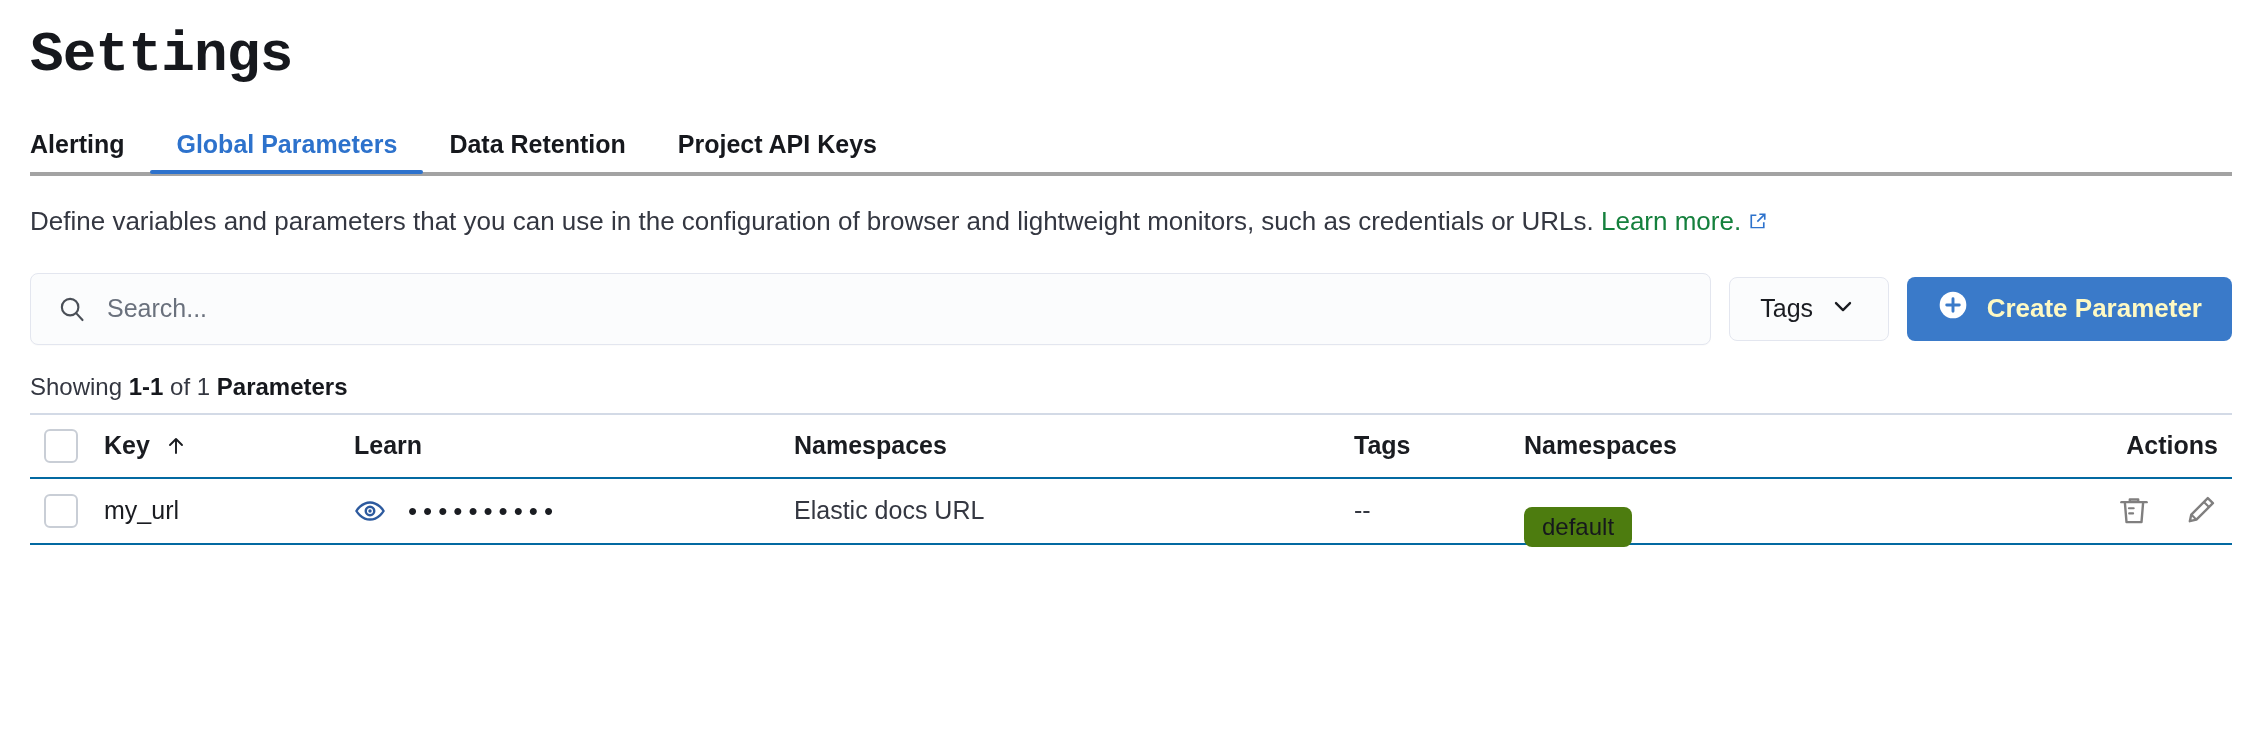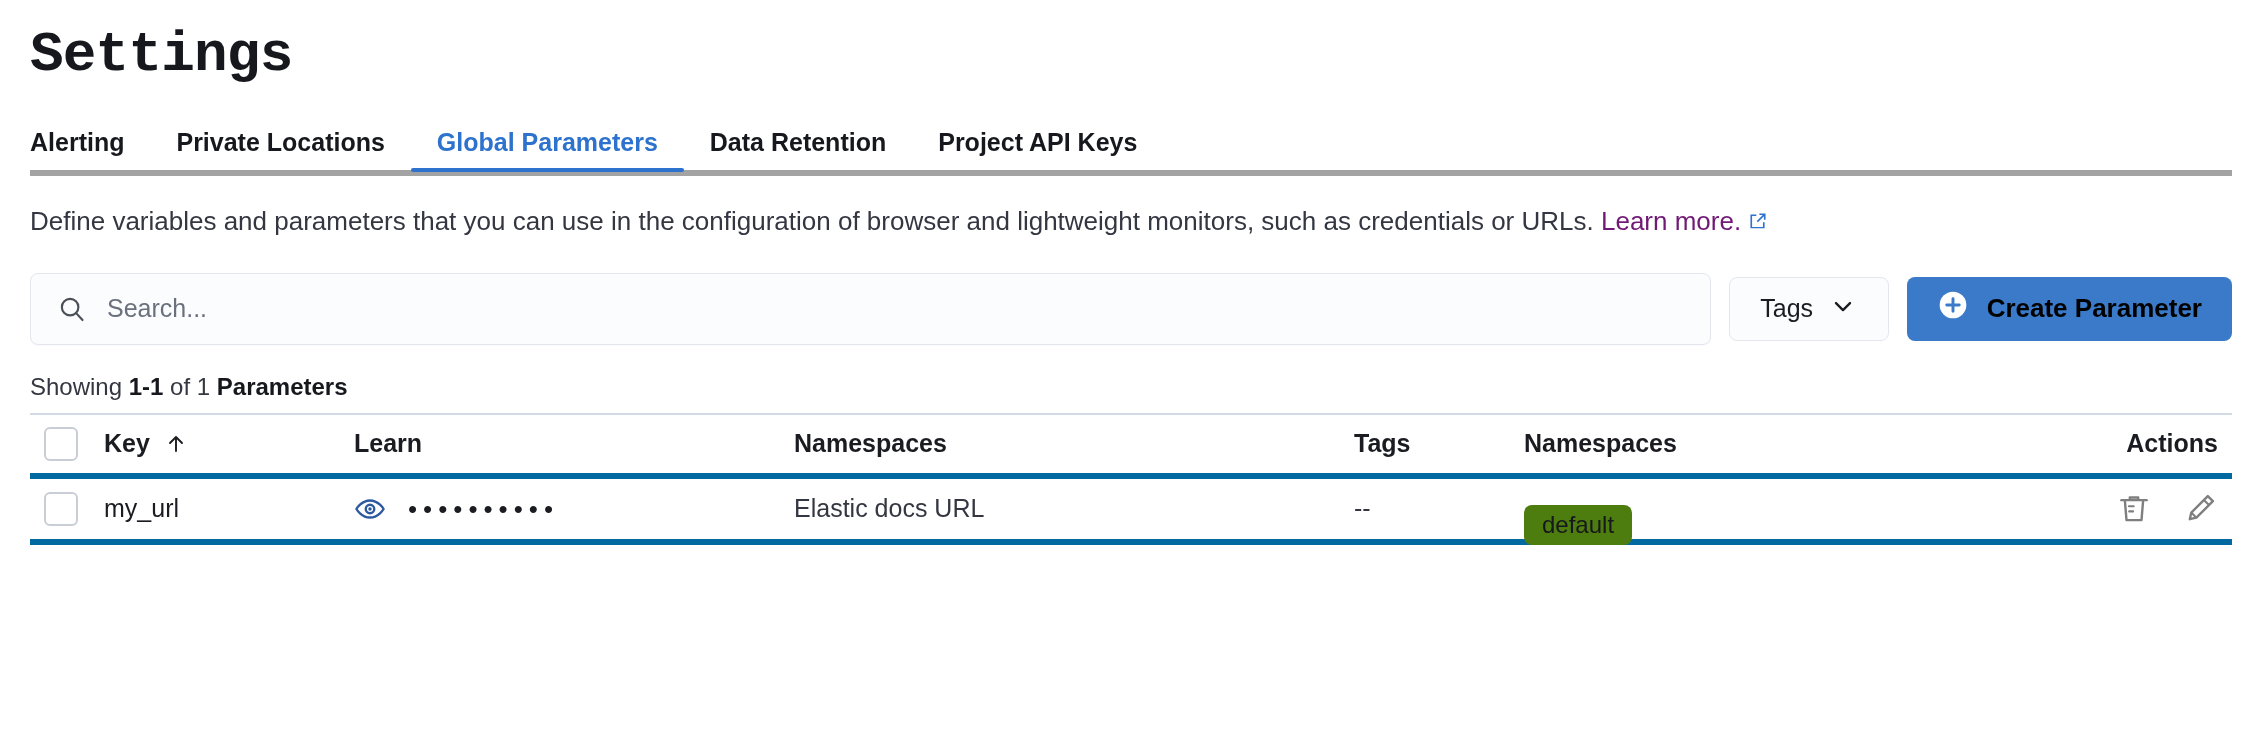--- a/index.html
+++ b/index.html
@@ -36,21 +36,21 @@
     line-height: 1.18;
     font-family: Liberation Mono, monospace;
   }
 
   
   .tabs {
     display: flex;
     align-items: flex-end;
     gap: 0;
     margin-top: 30px;
-    border-bottom: 6px solid #a3a3a3;
+    border-bottom: 4px solid #a3a3a3;
     height: 58px;
     padding-left: 0;
   }
   .tab {
     position: relative;
     font-size: 25px;
     font-weight: 700;
     color: #16181d;
     padding: 0 26px 15px 26px;
     cursor: pointer;
@@ -75,21 +75,21 @@
 
   
   .description {
     margin-top: 28px;
     font-size: 26px;
     line-height: 1.34;
     color: #343741;
     max-width: 2200px;
   }
   .description .link {
-    color: #701a75;
+    color: #15803d;
     text-decoration: none;
     cursor: pointer;
   }
   .ext-icon {
     display: inline-block;
     vertical-align: -2px;
     margin-left: 6px;
   }
 
   
@@ -143,21 +143,21 @@
     cursor: pointer;
     font-family: inherit;
   }
 
   .create-btn {
     flex: 0 0 auto;
     height: 64px;
     background: #3a7ac9;
     border: none;
     border-radius: 8px;
-    color: #000000;
+    color: #fef9c3;
     font-size: 26px;
     font-weight: 700;
     display: flex;
     align-items: center;
     gap: 18px;
     padding: 0 30px;
     cursor: pointer;
     font-family: inherit;
     text-align: center;
   }
@@ -171,21 +171,21 @@
   .showing b { font-weight: 700; color: #16181d; }
 
   
   .table {
     margin-top: 12px;
     width: 100%;
   }
   .trow {
     display: flex;
     align-items: center;
-    border-bottom: 6px solid #0369a1;
+    border-bottom: 2px solid #0369a1;
     height: 66px;
   }
   .trow.header { border-top: 2px solid #d3dae6; }
   .cell { font-size: 25px; color: #1a1c21; }
   .trow.header .cell { font-weight: 700; }
 
   .c-check     { width: 74px; flex: 0 0 74px; display: flex; align-items: center; padding-left: 14px; }
   .c-key       { width: 250px; flex: 0 0 250px; display: flex; align-items: center; gap: 14px; }
   .c-value     { width: 440px; flex: 0 0 440px; display: flex; align-items: center; gap: 22px; }
   .c-desc      { width: 560px; flex: 0 0 560px; }
@@ -229,21 +229,20 @@
 </style>
 </head>
 <body>
 
 <div class="page">
 
   <h1 class="page-title">Settings</h1>
 
   <nav class="tabs">
     <button class="tab">Alerting</button>
-    <button class="tab">Private Locations</button>
     <button class="tab active">Global Parameters</button>
     <button class="tab">Data Retention</button>
     <button class="tab">Project API Keys</button>
   </nav>
 
   <p class="description">
     <span>Define variables and parameters that you can use in the configuration of browser and lightweight monitors, such as credentials or URLs.</span>
     <a class="link" href="#"><span>Learn more.</span></a><span class="ext-icon"><svg width="22" height="22" viewBox="0 0 16 16" fill="none" xmlns="http://www.w3.org/2000/svg">
           <path d="M2.5 3.2h4.3v1.2H3.7v7.9h7.9V8.9h1.2v4.3H2.5V3.2z" fill="#2d72cc"></path>
           <path d="M9.0 2.5H13.5V7.0h-1.2V4.55L7.95 8.9 7.1 8.05l4.35-4.35H9.0V2.5z" fill="#2d72cc"></path>

